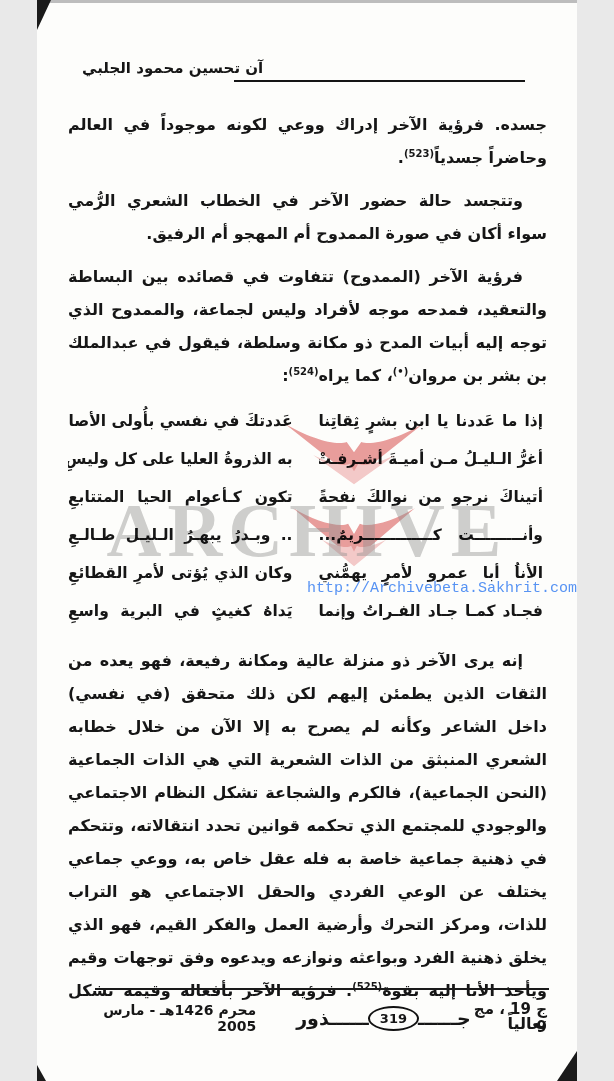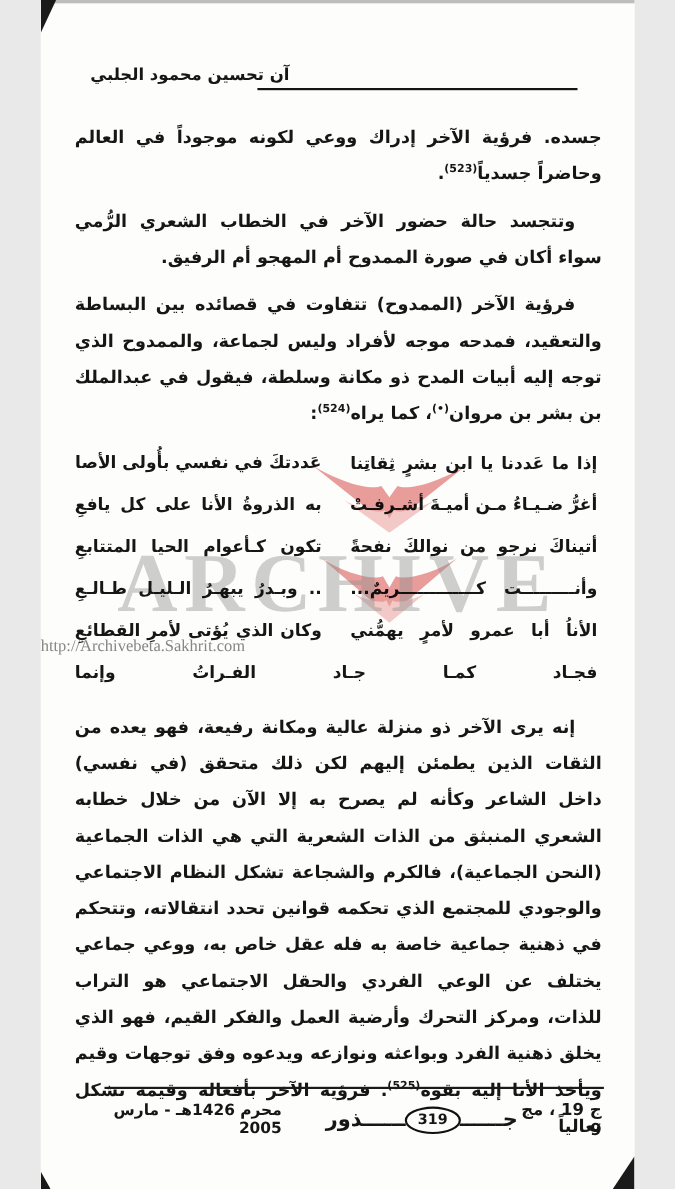--- a/index.html
+++ b/index.html
@@ -35,22 +35,22 @@
   .poem{margin:8px 4px 14px 0;direction:rtl;}
   .verse-row{display:flex;gap:26px;font-size:15.5px;font-weight:700;line-height:38px;}
   .hemi{flex:1 1 48%;white-space:nowrap;overflow:hidden;text-align:justify;
         text-align-last:justify;-moz-text-align-last:justify;}
   
   .watermark{position:absolute;inset:0;pointer-events:none;mix-blend-mode:multiply;}
   .wm-logo{position:absolute;top:420px;left:243px;width:148px;height:152px;opacity:.55;}
   .wm-text{position:absolute;top:492px;left:0;width:100%;text-align:center;
            font-family:"Liberation Serif",serif;font-size:76px;line-height:1;
            letter-spacing:6px;color:#8f8f8f;opacity:.42;font-weight:700;}
-  .wm-url{position:absolute;top:580px;left:0;width:100%;text-align:left;
-          font-family:Liberation Serif, serif;font-size:15px;color:#737373;opacity:.85;}
+  .wm-url{position:absolute;top:580px;left:0;width:100%;text-align:right;
+          font-family:Liberation Mono, monospace;font-size:15px;color:#3b82f6;opacity:.85;}
   
   .ftr-rule{position:absolute;top:988px;left:58px;right:28px;border-top:2.5px solid #1a1a1a;}
   .ftr{position:absolute;top:1000px;left:30px;right:30px;display:flex;direction:rtl;
        justify-content:space-between;align-items:center;font-weight:700;}
   .ftr-issue{font-size:15px;direction:rtl;}
   .journal{display:flex;align-items:center;direction:rtl;font-size:19px;margin-left:40px;}
   .page-oval{display:inline-block;border:2.5px solid #111;border-radius:50%;
              padding:3px 10px;font-size:13px;font-weight:700;direction:ltr;margin:0 -1px;}
   .ftr-date{font-size:14px;direction:rtl;margin-left:20px;}
 </style>
@@ -74,37 +74,38 @@
         <p class="para no-indent"><span>جسده. فرؤية الآخر إدراك ووعي لكونه موجوداً في العالم وحاضراً جسدياً</span><sup class="ref">(523)</sup><span>.</span></p>
         <p class="para"><span>وتتجسد حالة حضور الآخر في الخطاب الشعري الرُّمي سواء أكان في صورة الممدوح أم المهجو أم الرفيق.</span></p>
         <p class="para"><span>فرؤية الآخر (الممدوح) تتفاوت في قصائده بين البساطة والتعقيد، فمدحه موجه لأفراد وليس لجماعة، والممدوح الذي توجه إليه أبيات المدح ذو مكانة وسلطة، فيقول في عبدالملك بن بشر بن مروان</span><sup class="ref">(•)</sup><span>، كما يراه</span><sup class="ref">(524)</sup><span>:</span></p>
       </div>
     <div class="poem">
         <div class="verse-row">
           <span class="hemi">إذا ما عَددنا يا ابن بشرٍ ثِقاتِنا</span>
           <span class="hemi">عَددتكَ في نفسي بأُولى الأصابعِ</span>
         </div>
         <div class="verse-row">
-          <span class="hemi">أغرُّ ضـيـاءُ مـن أميـةَ أشـرفـتْ</span>
-          <span class="hemi">به الذروةُ الأنا على كل يافعِ</span>
+          <span class="hemi">أغرُّ الـليـلُ مـن أميـةَ أشـرفـتْ</span>
+          <span class="hemi">به الذروةُ العليا على كل وليسِ</span>
         </div>
         <div class="verse-row">
           <span class="hemi">أتيناكَ نرجو من نوالكَ نفحةً</span>
           <span class="hemi">تكون كـأعوام الحيا المتتابعِ</span>
         </div>
         <div class="verse-row">
           <span class="hemi">وأنـــــــــت كـــــــــــــريمٌ...</span>
           <span class="hemi">.. وبـدرُ يبهـرُ الـليـل طـالـعِ</span>
         </div>
         <div class="verse-row">
           <span class="hemi">الأناُ أبا عمرو لأمرٍ يهمُّني</span>
           <span class="hemi">وكان الذي يُؤتى لأمرِ القطائعِ</span>
         </div>
         <div class="verse-row">
           <span class="hemi">فجـاد كمـا جـاد الفـراتُ وإنما</span>
+          <span class="hemi">يَداهُ كغيثٍ في البرية واسعِ</span>
         </div>
       </div>
     <div>
         <p class="para"><span>إنه يرى الآخر ذو منزلة عالية ومكانة رفيعة، فهو يعده من الثقات الذين يطمئن إليهم لكن ذلك متحقق (في نفسي) داخل الشاعر وكأنه لم يصرح به إلا الآن من خلال خطابه الشعري المنبثق من الذات الشعرية التي هي الذات الجماعية (النحن الجماعية)، فالكرم والشجاعة تشكل النظام الاجتماعي والوجودي للمجتمع الذي تحكمه قوانين تحدد انتقالاته، وتتحكم في ذهنية جماعية خاصة به فله عقل خاص به، ووعي جماعي يختلف عن الوعي الفردي والحقل الاجتماعي هو التراب للذات، ومركز التحرك وأرضية العمل والفكر القيم، فهو الذي يخلق ذهنية الفرد وبواعثه ونوازعه ويدعوه وفق توجهات وقيم ويأخذ الأنا إليه بقوة</span><sup class="ref">(525)</sup><span>. فرؤية الآخر بأفعاله وقيمه تشكل تعالياً</span></p>
       </div>
   </div>
 
   <div class="watermark">
     <svg class="wm-logo" viewBox="0 0 100 104" xmlns="http://www.w3.org/2000/svg">
       <g fill="#d94f4f">

